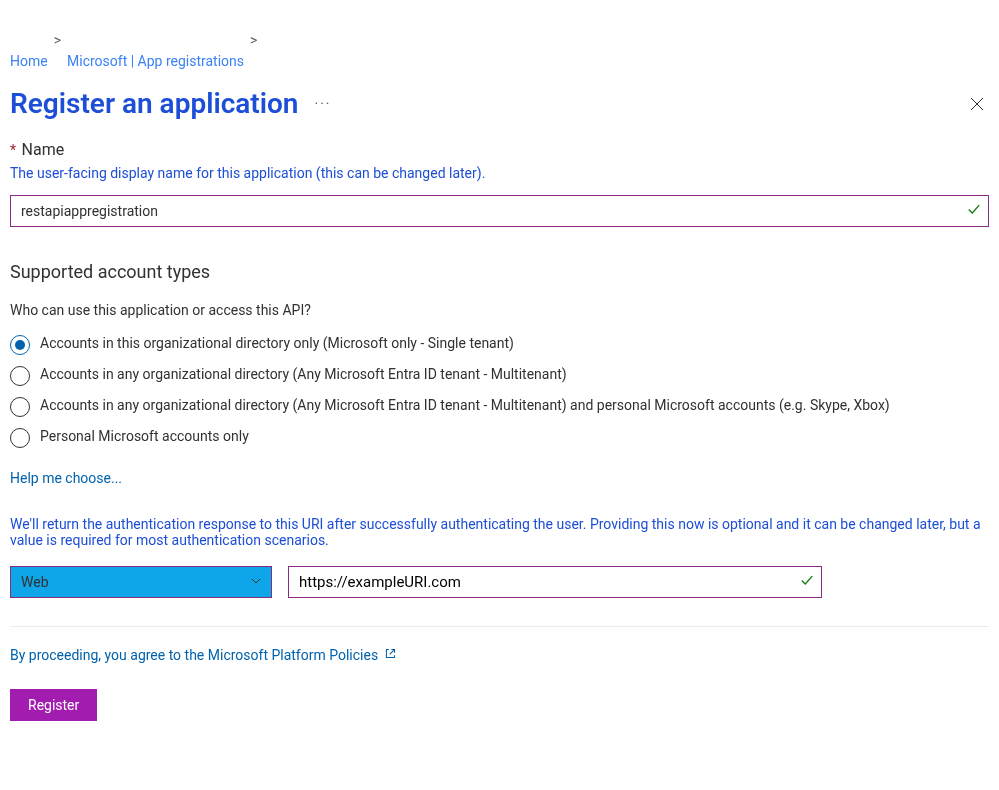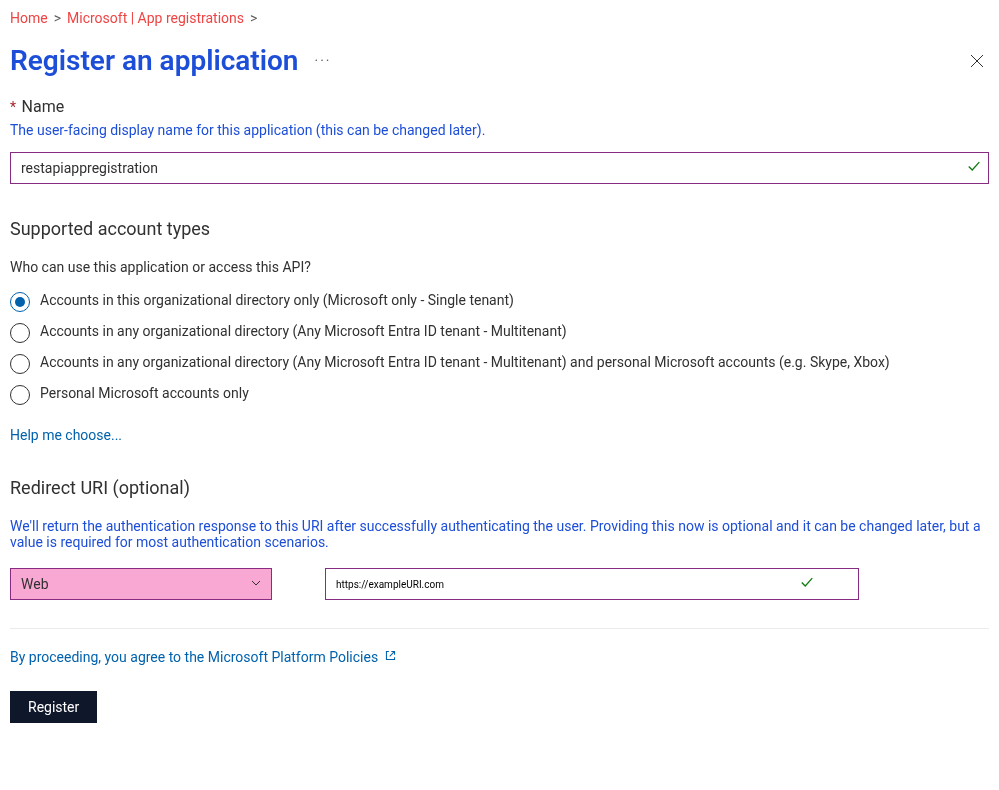--- a/index.html
+++ b/index.html
@@ -11,21 +11,21 @@
       padding: 10px 10px 20px 10px;
       width: 999px;
     }
     .breadcrumb {
       display: flex;
       align-items: center;
       gap: 6px;
       margin-bottom: 18px;
       font-size: 14px;
     }
-    .breadcrumb a { color: #ef4444; text-decoration: none; cursor: pointer; }
+    .breadcrumb a { color: #3b82f6; text-decoration: none; cursor: pointer; margin-top: 43px; }
     .breadcrumb .sep { color: #605e5c; }
     .header-row {
       display: flex;
       align-items: center;
       margin-bottom: 20px;
     }
     .page-title {
       font-size: 28px;
       font-weight: 600;
       color: #1d4ed8;
@@ -117,50 +117,49 @@
     }
     .select-box {
       width: 100%;
       height: 32px;
       border: 1px solid #872b83;
       padding: 0 30px 0 10px;
       font-size: 14px;
       display: flex;
       align-items: center;
       cursor: pointer;
-      background: #f9a8d4;
+      background: #0ea5e9;
     }
     .chevron {
       position: absolute;
       right: 10px;
       top: 50%;
       transform: translateY(-50%);
     }
     .uri-input-wrap { position: relative; width: 534px; }
     .uri-input {
       width: 100%;
       height: 32px;
       border: 1px solid #872b83;
       padding: 0 34px 0 10px;
-      font-size: 10px;
+      font-size: 15px;
       font-family: inherit;
       outline: none;
-      margin-left: 37px;
     }
     .divider { border: none; border-top: 1px solid #edebe9; margin: 0 0 20px 0; }
     .policies-row {
       display: flex;
       align-items: center;
       gap: 6px;
       margin-bottom: 26px;
       font-size: 14px;
     }
     .ext-icon { color: #0062ad; }
     .register-btn {
-      background: #0f172a;
+      background: #a21caf;
       color: #fff;
       border: none;
       padding: 8px 18px;
       font-size: 14px;
       font-family: inherit;
       cursor: pointer;
     }
   </style>
 </head>
 <body>
@@ -217,21 +216,20 @@
   </label>
   <label class="radio-item">
     <span class="radio-circle"></span>
     <span class="radio-label">Personal Microsoft accounts only</span>
   </label>
 </div>
 
 <a class="link-text">Help me choose...</a>
 
 <div class="redirect-section">
-  <h2 class="subheading">Redirect URI (optional)</h2>
   <p class="helper-text" style="margin-bottom:0;">We'll return the authentication response to this URI after successfully authenticating the user. Providing this now is optional and it can be changed later, but a value is required for most authentication scenarios.</p>
 
   <div class="redirect-row">
     <div class="select-wrap">
       <div class="select-box">
         <span>Web</span>
       </div>
       <span class="chevron">
         <svg width="12" height="12" viewBox="0 0 12 12">
             <path d="M2 4 L6 8 L10 4" stroke="#323130" stroke-width="1" fill="none"></path>

